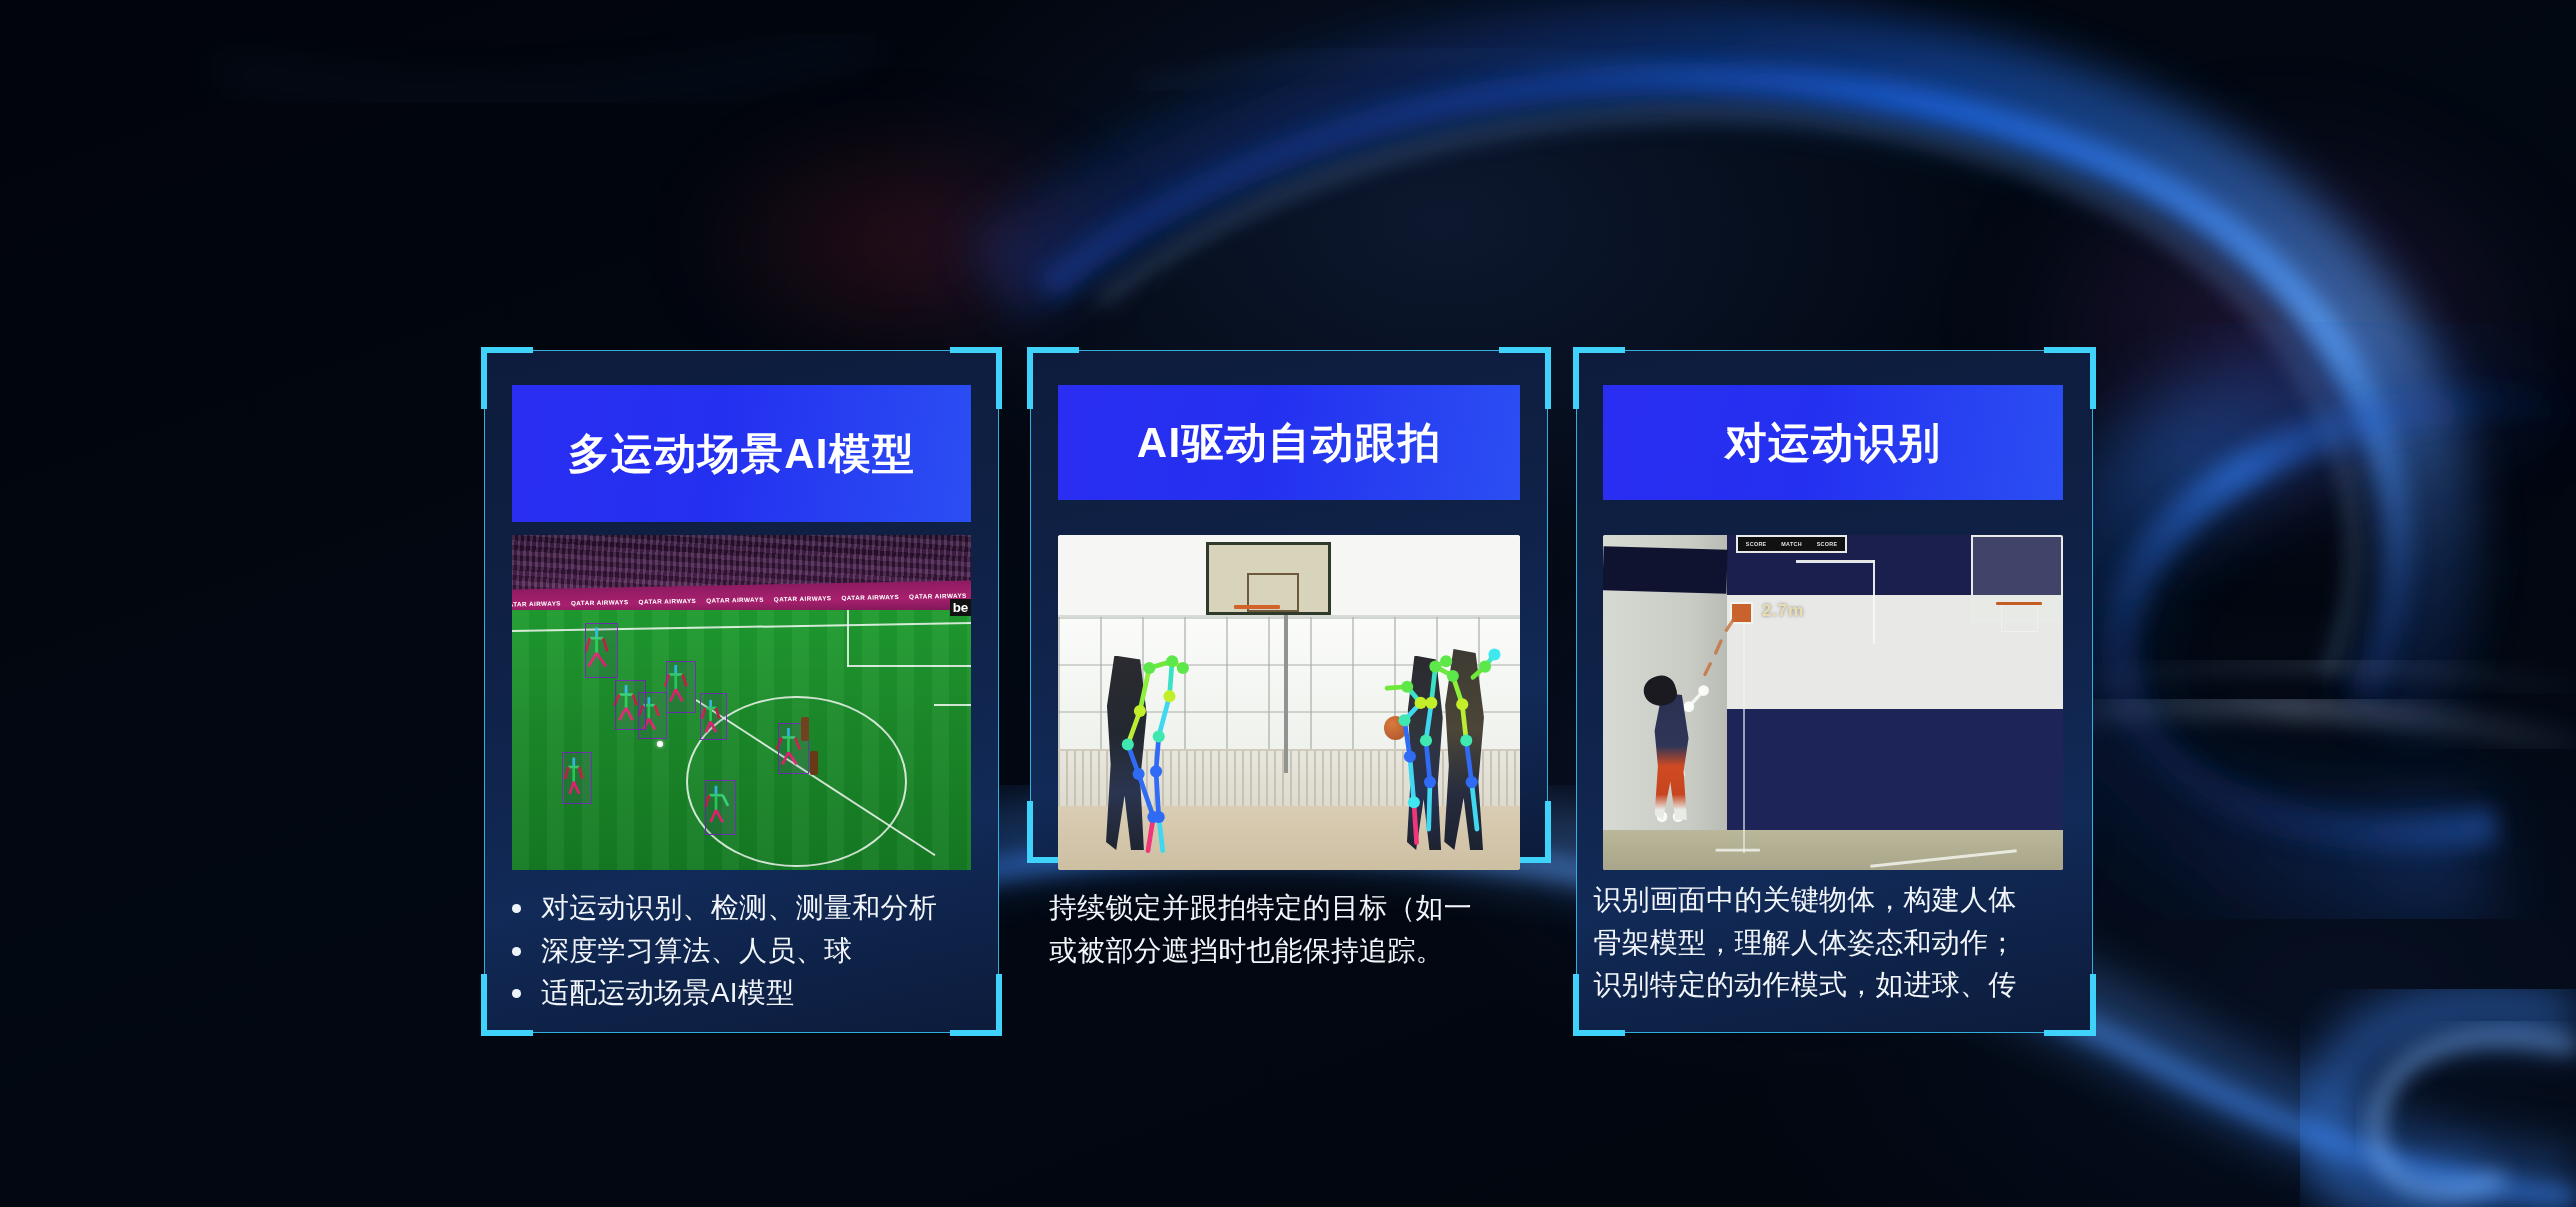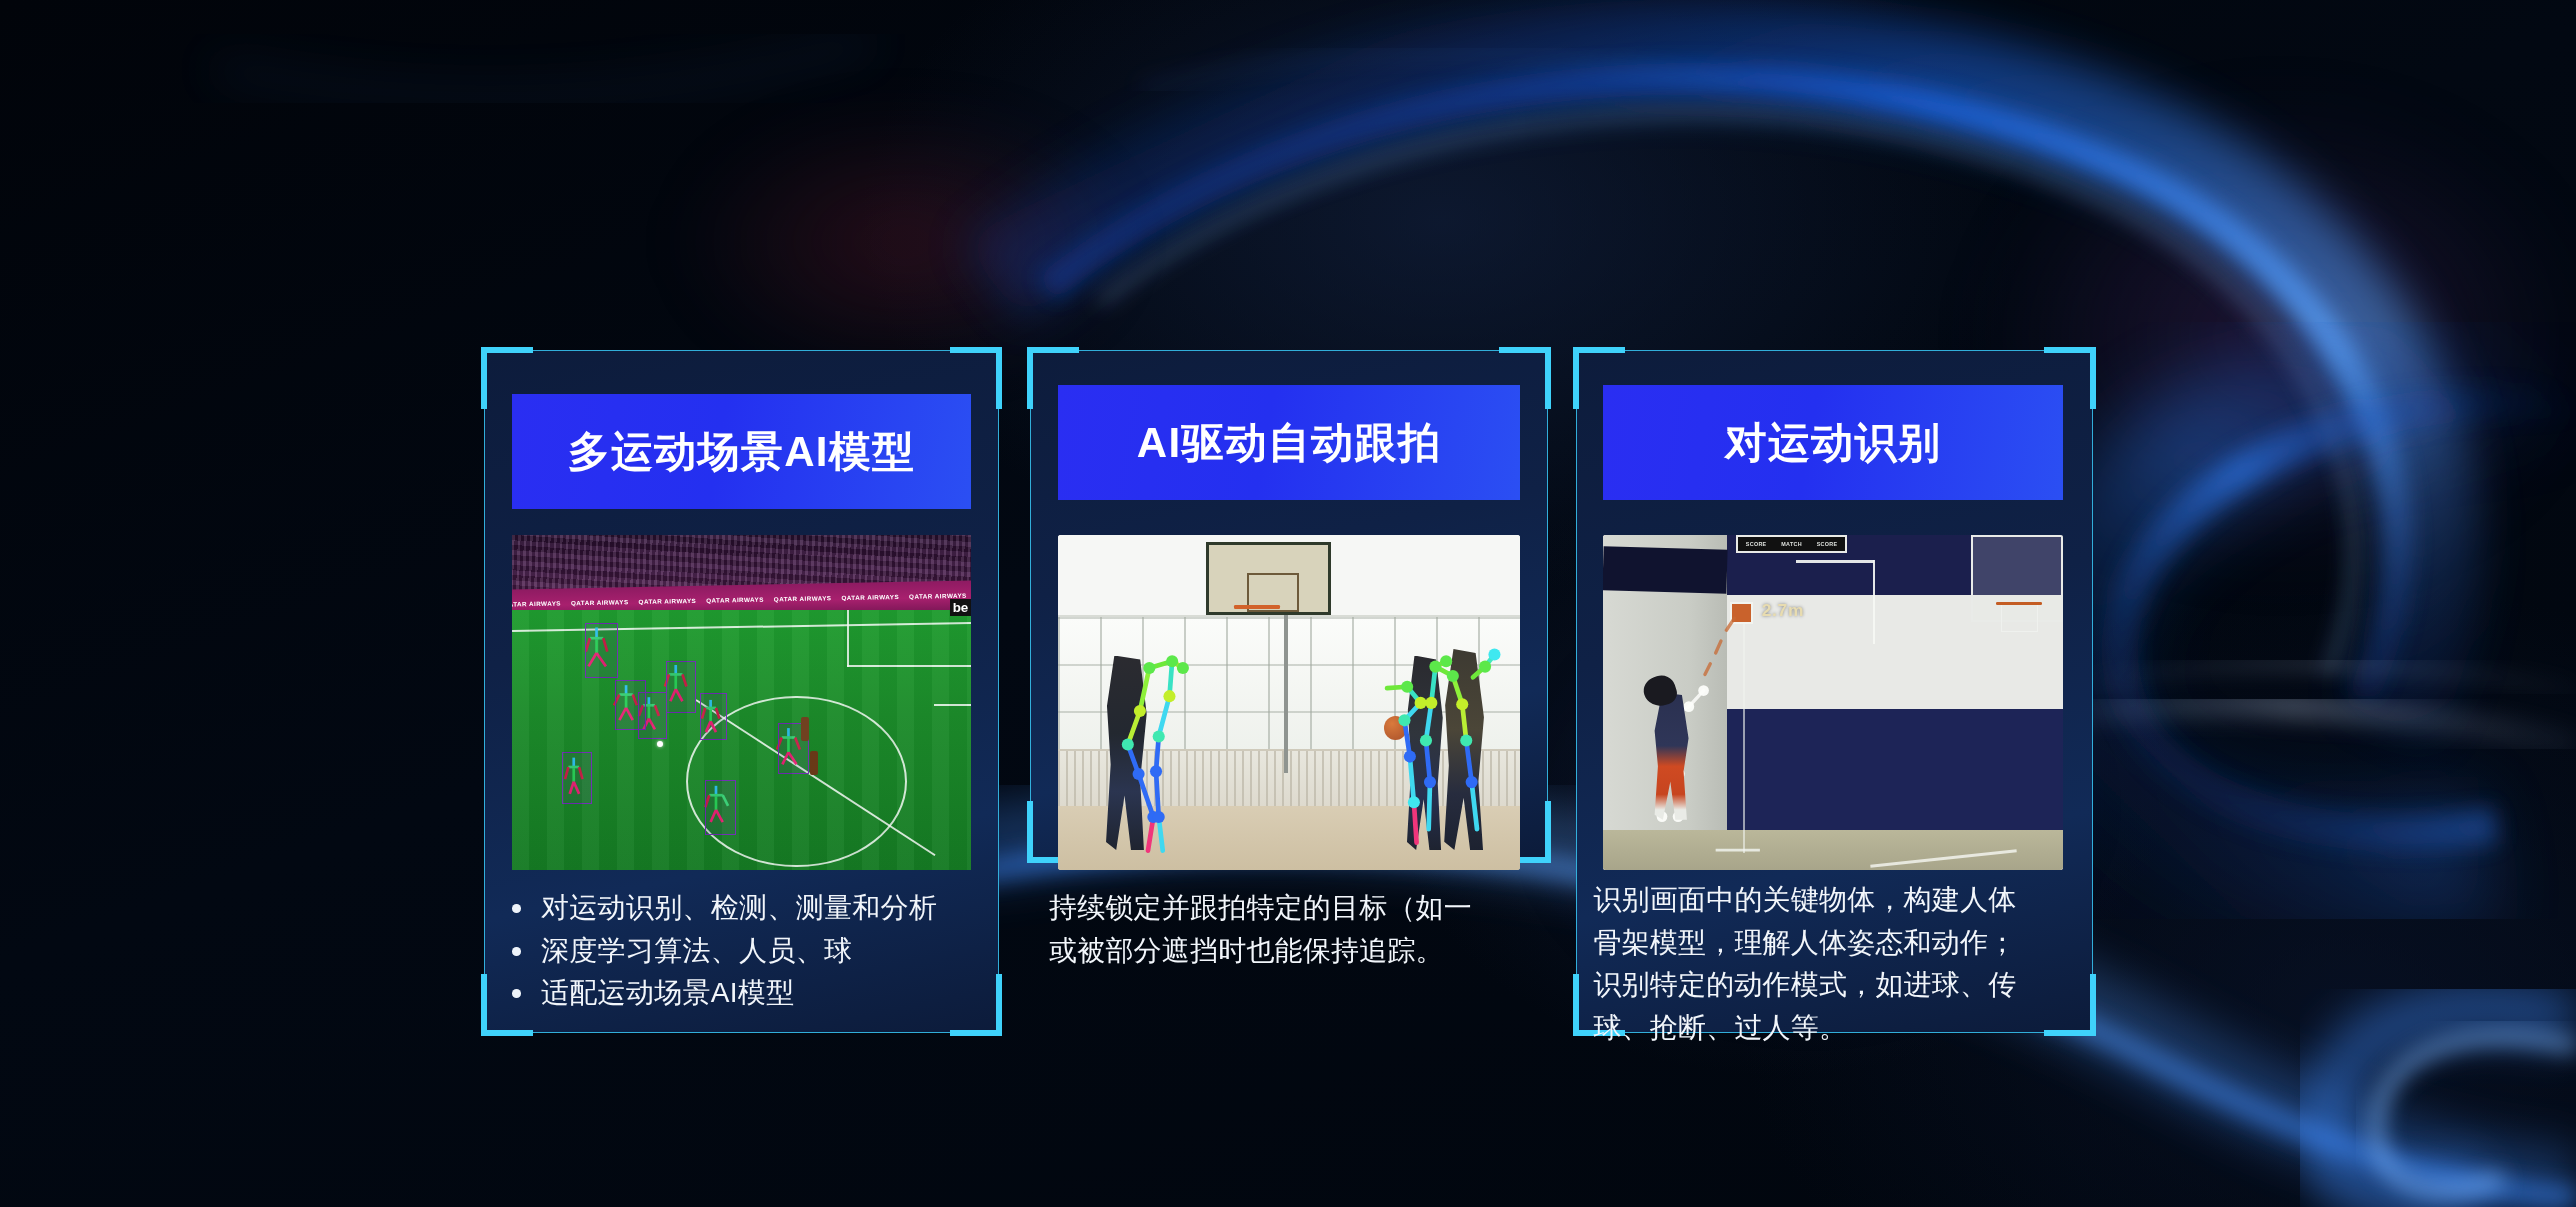--- a/index.html
+++ b/index.html
@@ -304,21 +304,21 @@
     </div>
   <div class="corner bl">
       <i class="h"></i>
       <i class="v"></i>
     </div>
   <div class="corner br">
       <i class="h"></i>
       <i class="v"></i>
     </div>
 
-  <div class="card-header" style="left:28px; top:44px; width:459px; height:115px;">
+  <div class="card-header" style="left:28px; top:35px; width:459px; height:137px;">
     <span class="title">多运动场景AI模型</span>
   </div>
 
   <div class="media" style="left:28px; top:185px; width:459px; height:335px;">
     <div class="pitch">
       <div class="stand"></div>
       <div class="banner">
         <span>QATAR AIRWAYS</span>
         <span>QATAR AIRWAYS</span>
         <span>QATAR AIRWAYS</span>
@@ -659,16 +659,15 @@
 
       <div style="position:absolute; left:10.5%; top:47%; width:9%; height:38%; background:linear-gradient(180deg,#2a3050 0%,#2f3658 42%,#cf4a22 58%,#c7451f 80%,#e9ebe6 92%,#e9ebe6 100%); clip-path:polygon(26% 0,74% 2%,90% 36%,78% 62%,86% 100%,58% 100%,46% 70%,28% 100%,8% 96%,16% 58%,8% 30%);"></div>
       <div style="position:absolute; left:9%; top:42%; width:7%; height:9%; background:#1a1a20; border-radius:50% 50% 40% 60%; transform:rotate(-18deg);"></div>
     </div>
   </div>
 
   <div class="card-body" style="left:17.4px; top:529px; width:484px;">
     <div class="para">识别画面中的关键物体，构建人体</div>
     <div class="para">骨架模型，理解人体姿态和动作；</div>
     <div class="para">识别特定的动作模式，如进球、传</div>
-    <div class="para">球、抢断、过人等。</div>
   </div>
 </div>
 
 
 </body></html>

